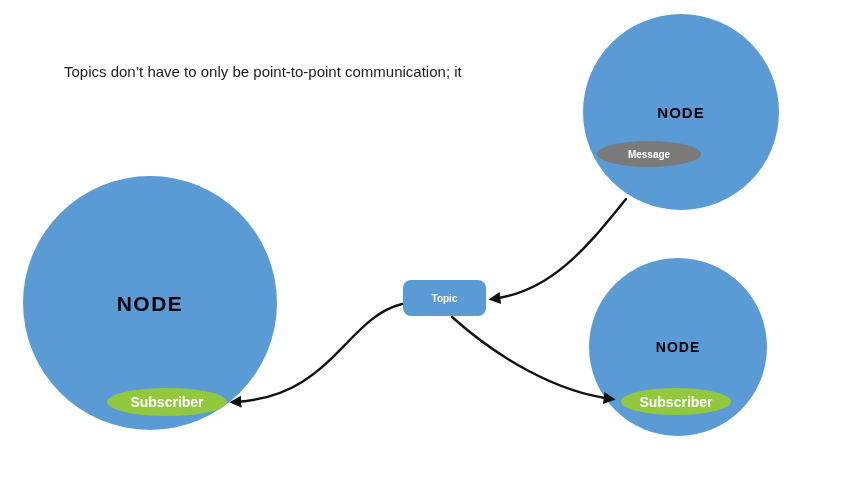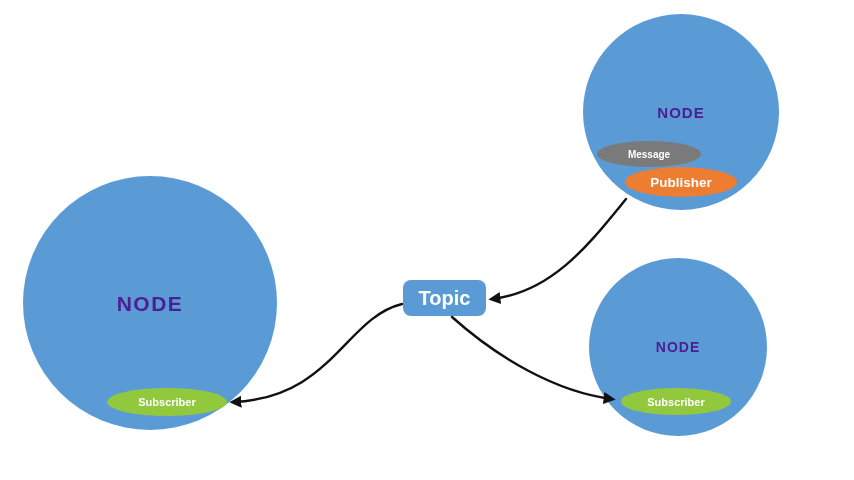--- a/index.html
+++ b/index.html
@@ -28,60 +28,60 @@
     background: var(--node-fill, #5b9bd5);
   }
   #node-left   { left: 23px;  top: 176px; width: 254px; height: 254px; }
   #node-top-right    { left: 583px; top: 14px;  width: 196px; height: 196px; }
   #node-bottom-right { left: 589px; top: 258px; width: 178px; height: 178px; }
 
   .node-label {
     position: absolute;
     width: 100%;
     text-align: center;
-    color: #4c1d95;
+    color: #000000;
     font-weight: bold;
   }
   #node-left .node-label   { top: 116px; font-size: 21px; letter-spacing: 1.5px; }
   #node-top-right .node-label    { top: 90px; font-size: 15px; letter-spacing: 1px; }
   #node-bottom-right .node-label { top: 81px; font-size: 14px; letter-spacing: 1px; }
 
   .pill {
     position: absolute;
     border-radius: 50%;
     color: #ffffff;
     display: flex;
     align-items: center;
     justify-content: center;
     font-weight: bold;
     white-space: nowrap;
   }
   .pill-message    { background: var(--message-fill, #7a7a7a); font-size: 10px; font-weight: 600; }
   .pill-publisher  { background: var(--publisher-fill, #ed7d31); font-size: 13.5px; }
-  .pill-subscriber { background: var(--subscriber-fill, #92c83e); font-size: 11px; text-align: center; }
+  .pill-subscriber { background: var(--subscriber-fill, #92c83e); font-size: 14px; text-align: center; }
 
   #pill-subscriber-left { left: 84px;  top: 212px; width: 120px; height: 28px; }
   #pill-message         { left: 14px;  top: 127px; width: 104px; height: 26px; }
   #pill-publisher       { left: 42px;  top: 153px; width: 112px; height: 30px; }
   #pill-subscriber-br   { left: 32px;  top: 130px; width: 110px; height: 27px; }
 
   .topic-box {
     position: absolute;
     left: 403px;
     top: 280px;
     width: 83px;
     height: 36px;
     background: var(--node-fill, #5b9bd5);
     border-radius: 8px;
     display: flex;
     align-items: center;
     justify-content: center;
     color: #ffffff;
     font-weight: bold;
-    font-size: 20px;
+    font-size: 10px;
   }
 
   #arrow-layer {
     position: absolute;
     left: 0; top: 0;
     width: 854px; height: 480px;
     pointer-events: none;
   }
   .arrow {
     fill: none;
@@ -90,31 +90,31 @@
     stroke-linecap: round;
   }
   .arrowhead-shape { fill: var(--arrow, #111111); }
 </style>
 </head>
 <body>
 
 <div id="canvas">
 
   <div class="caption">
+    <div>Topics don’t have to only be point-to-point communication; it</div>
   </div>
 
   <div class="node-circle" id="node-left">
     <div class="node-label">NODE</div>
     <div class="pill pill-subscriber" id="pill-subscriber-left">Subscriber</div>
   </div>
 
   <div class="node-circle" id="node-top-right">
     <div class="node-label">NODE</div>
     <div class="pill pill-message" id="pill-message">Message</div>
-    <div class="pill pill-publisher" id="pill-publisher">Publisher</div>
   </div>
 
   <div class="node-circle" id="node-bottom-right">
     <div class="node-label">NODE</div>
     <div class="pill pill-subscriber" id="pill-subscriber-br">Subscriber</div>
   </div>
 
   <div class="topic-box">Topic</div>
 
   <svg id="arrow-layer" viewBox="0 0 854 480" xmlns="http://www.w3.org/2000/svg">

